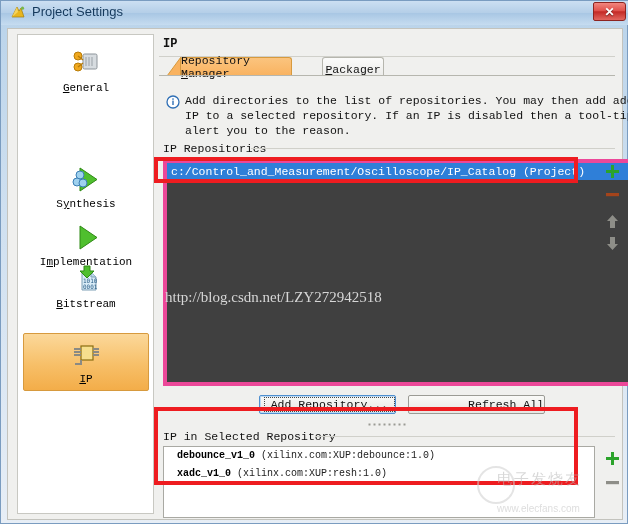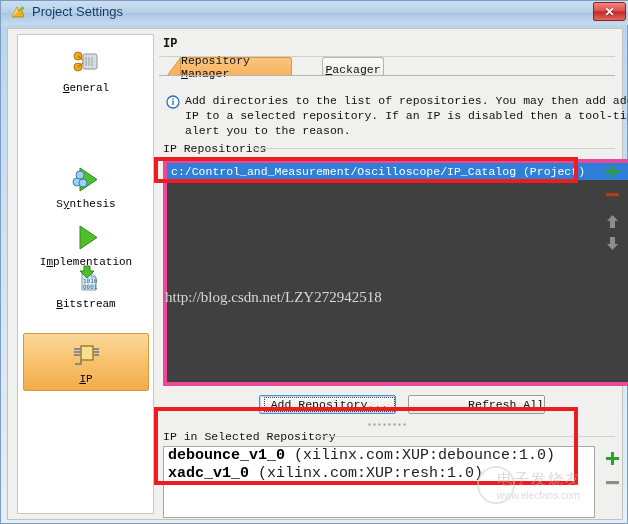--- a/index.html
+++ b/index.html
@@ -186,21 +186,21 @@
 
   
   .ip-list{
     position:absolute;left:4px;top:412px;width:432px;height:72px;
     background:#fff;border:1px solid #a9a9a3;
     box-sizing:border-box;overflow:hidden;
   }
   .ip-row{
     height:18px;line-height:18px;
     font-family:"Liberation Mono", monospace;
-    font-size:15px;padding-left:4px;white-space:nowrap;cursor:pointer;
+    font-size:10px;padding-left:13px;white-space:nowrap;cursor:pointer;
   }
   .ip-row b{font-weight:bold;}
   .ip-row span{color:#222;}
 
   
   .redbox{
     position:absolute;border:4px solid #ee1c20;
     box-sizing:border-box;pointer-events:none;
   }
 
@@ -208,21 +208,21 @@
   .wm2{
     position:absolute;left:497px;top:470px;
     pointer-events:none;opacity:.55;
   }
   .wm2 .cn{
     font-family:"Liberation Serif", serif;
     font-size:15px;color:#b8b8b8;letter-spacing:2px;white-space:nowrap;
   }
   .wm2 .en{
     font-family:"Liberation Sans", sans-serif;
-    font-size:10px;color:#c2c2c2;white-space:nowrap;margin-top:1px;
+    font-size:10px;color:#c2c2c2;white-space:nowrap;margin-top:14px;
   }
   .wm2-ring{
     position:absolute;left:-20px;top:-4px;width:34px;height:34px;
     border:2px solid #cfcfcf;border-radius:50%;
   }
 </style>
 </head>
 <body>
 
 <div id="app">

